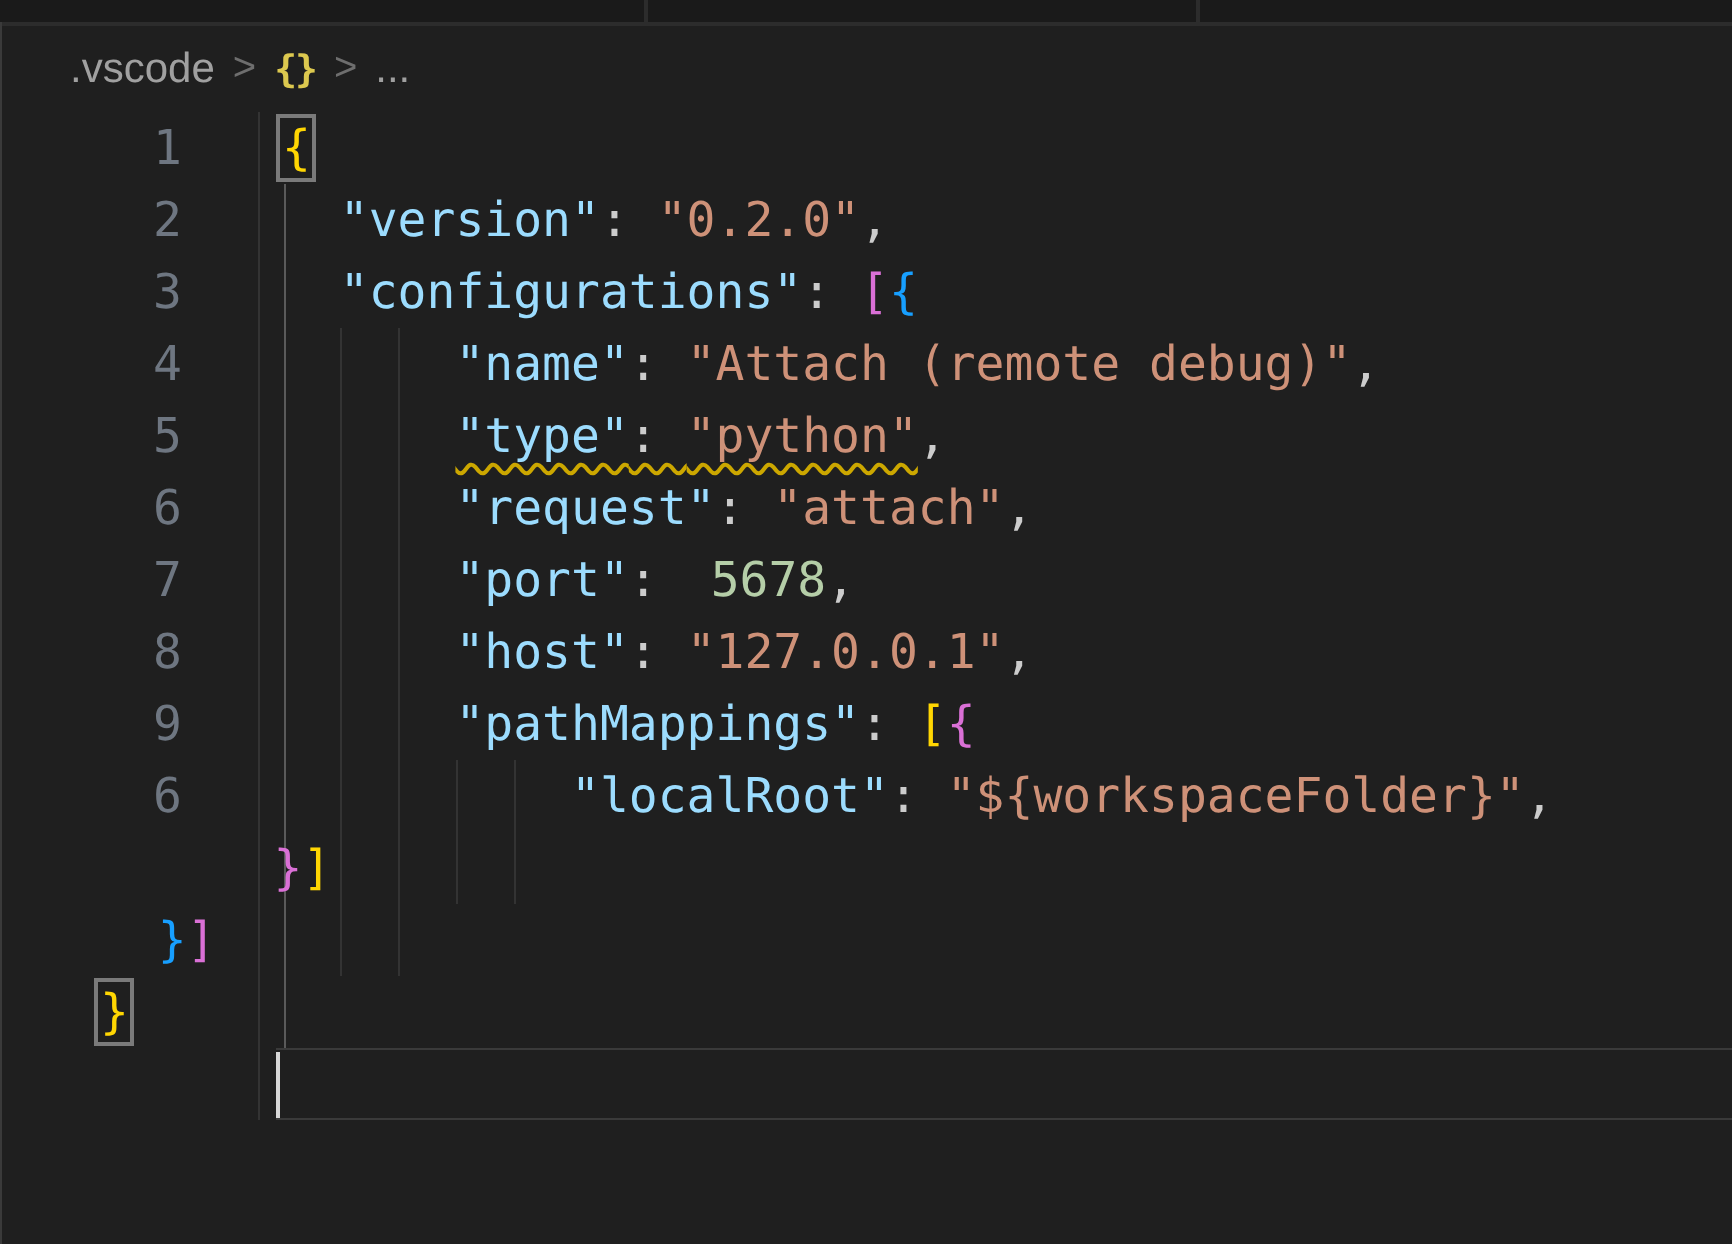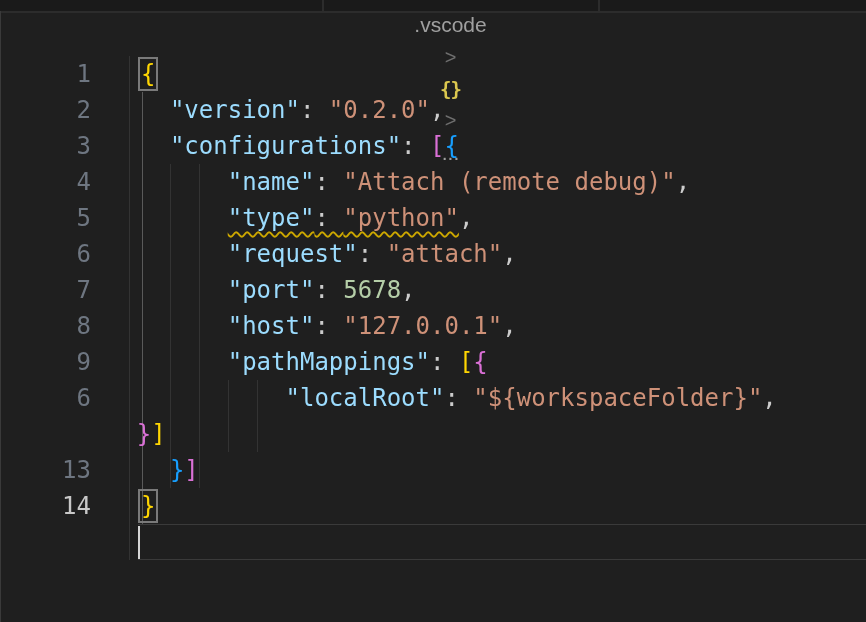--- a/index.html
+++ b/index.html
@@ -15,40 +15,40 @@
     border-bottom:2px solid var(--border,#2c2c2c);
   }
   .tab-sep{position:absolute;top:0;width:2px;height:11px;background:var(--border,#2c2c2c);}
   .tab-sep.s1{left:322px;}
   .tab-sep.s2{left:598px;}
   .left-edge{position:absolute;left:0;top:11px;width:1px;height:611px;background:#3a3a3a;}
   
   .breadcrumbs{
     position:absolute;top:13px;left:0;width:866px;height:43px;
     display:flex;align-items:center;gap:9px;padding-left:35px;box-sizing:border-box;
-    font-size:21px;color:var(--crumb,#a0a0a0);flex-direction:column;
+    font-size:21px;color:var(--crumb,#a0a0a0);
   }
   .breadcrumbs .sep{color:var(--crumbChevron,#6e6e6e);font-size:20px;}
   .breadcrumbs .json-icon{
     font-family:"DejaVu Sans Mono",monospace;font-weight:bold;font-size:19px;
     color:var(--jsonYellow,#dcc84f);letter-spacing:-1px;
   }
   
   .editor{
     position:absolute;top:56px;left:0;width:866px;height:566px;
     font-family:"DejaVu Sans Mono",monospace;font-size:24px;line-height:36px;
     color:var(--punc,#cccccc);
   }
   .line{display:flex;height:36px;position:relative;}
   .ln{width:91px;text-align:right;color:var(--ln,#6e7681);flex:none;user-select:none;}
   .line.active .ln{color:var(--lnActive,#c8c8c8);}
   .code{margin-left:50px;white-space:pre;}
   .key{color:var(--key,#9cdcfe);}
   .str{color:var(--str,#ce9178);}
-  .num{color:var(--num,#b5cea8);}
+  .num{color:var(--num,#b5cea8);margin-left:12px;}
   .pun{color:var(--punc,#cccccc);}
   .b1{color:var(--b1,#ffd602);}
   .b2{color:var(--b2,#da70d6);}
   .b3{color:var(--b3,#179fff);}
   .sq{
     text-decoration-line:underline;text-decoration-style:wavy;
     text-decoration-color:var(--warn,#cca700);
     text-decoration-thickness:2px;text-underline-offset:5px;
     text-decoration-skip-ink:none;
   }
@@ -137,23 +137,21 @@
           <span class="code"><span>      </span><span class="key">"pathMappings"</span><span class="pun">: </span><span class="b1">[</span><span class="b2">{</span></span>
         </div>
         <div class="line">
           <span class="ln">6</span>
           <span class="code"><span>          </span><span class="key">"localRoot"</span><span class="pun">: </span><span class="str">"${workspaceFolder}"</span><span class="pun">,</span></span>
         </div>
         <div class="line">
           <span class="code"><span>      </span><span class="b2">}</span><span class="b1">]</span></span>
         </div>
         <div class="line">
-          <span class="ln">13</span>
           <span class="code"><span>  </span><span class="b3">}</span><span class="b2">]</span></span>
         </div>
         <div class="line active">
-          <span class="ln">14</span>
           <span class="code"><span class="b1 mb">}</span></span>
         </div>
       </div>
   </div>
 
 </div>
 
 </body></html>

